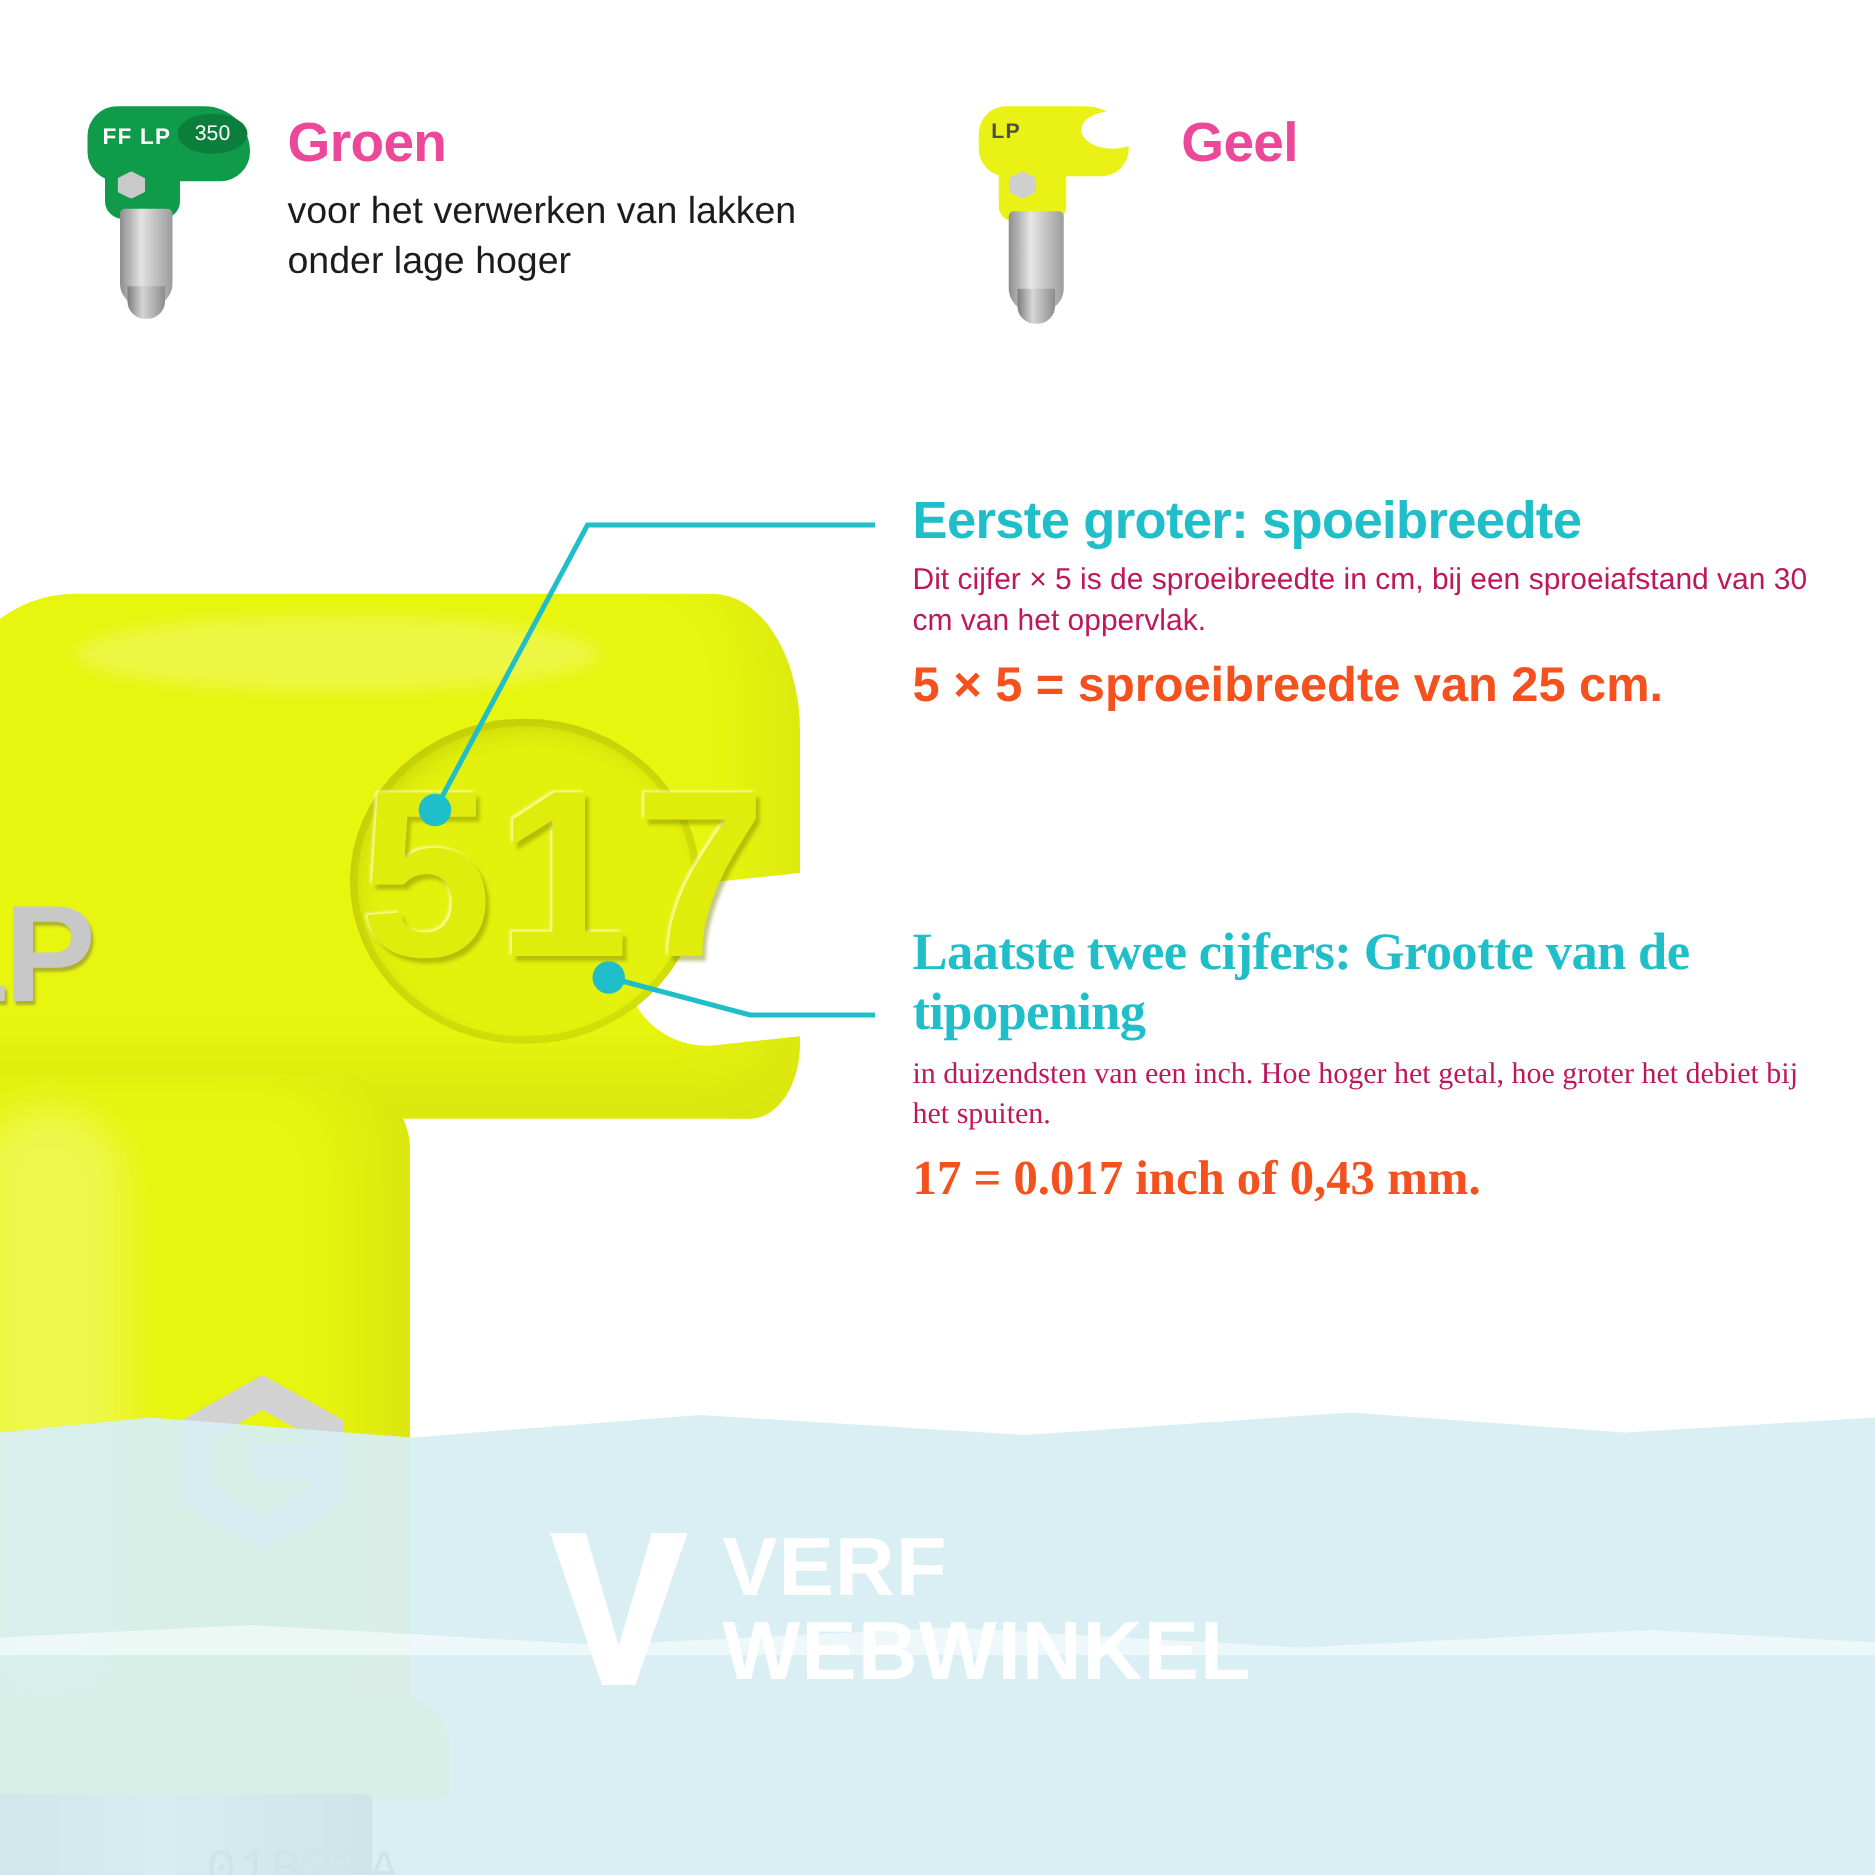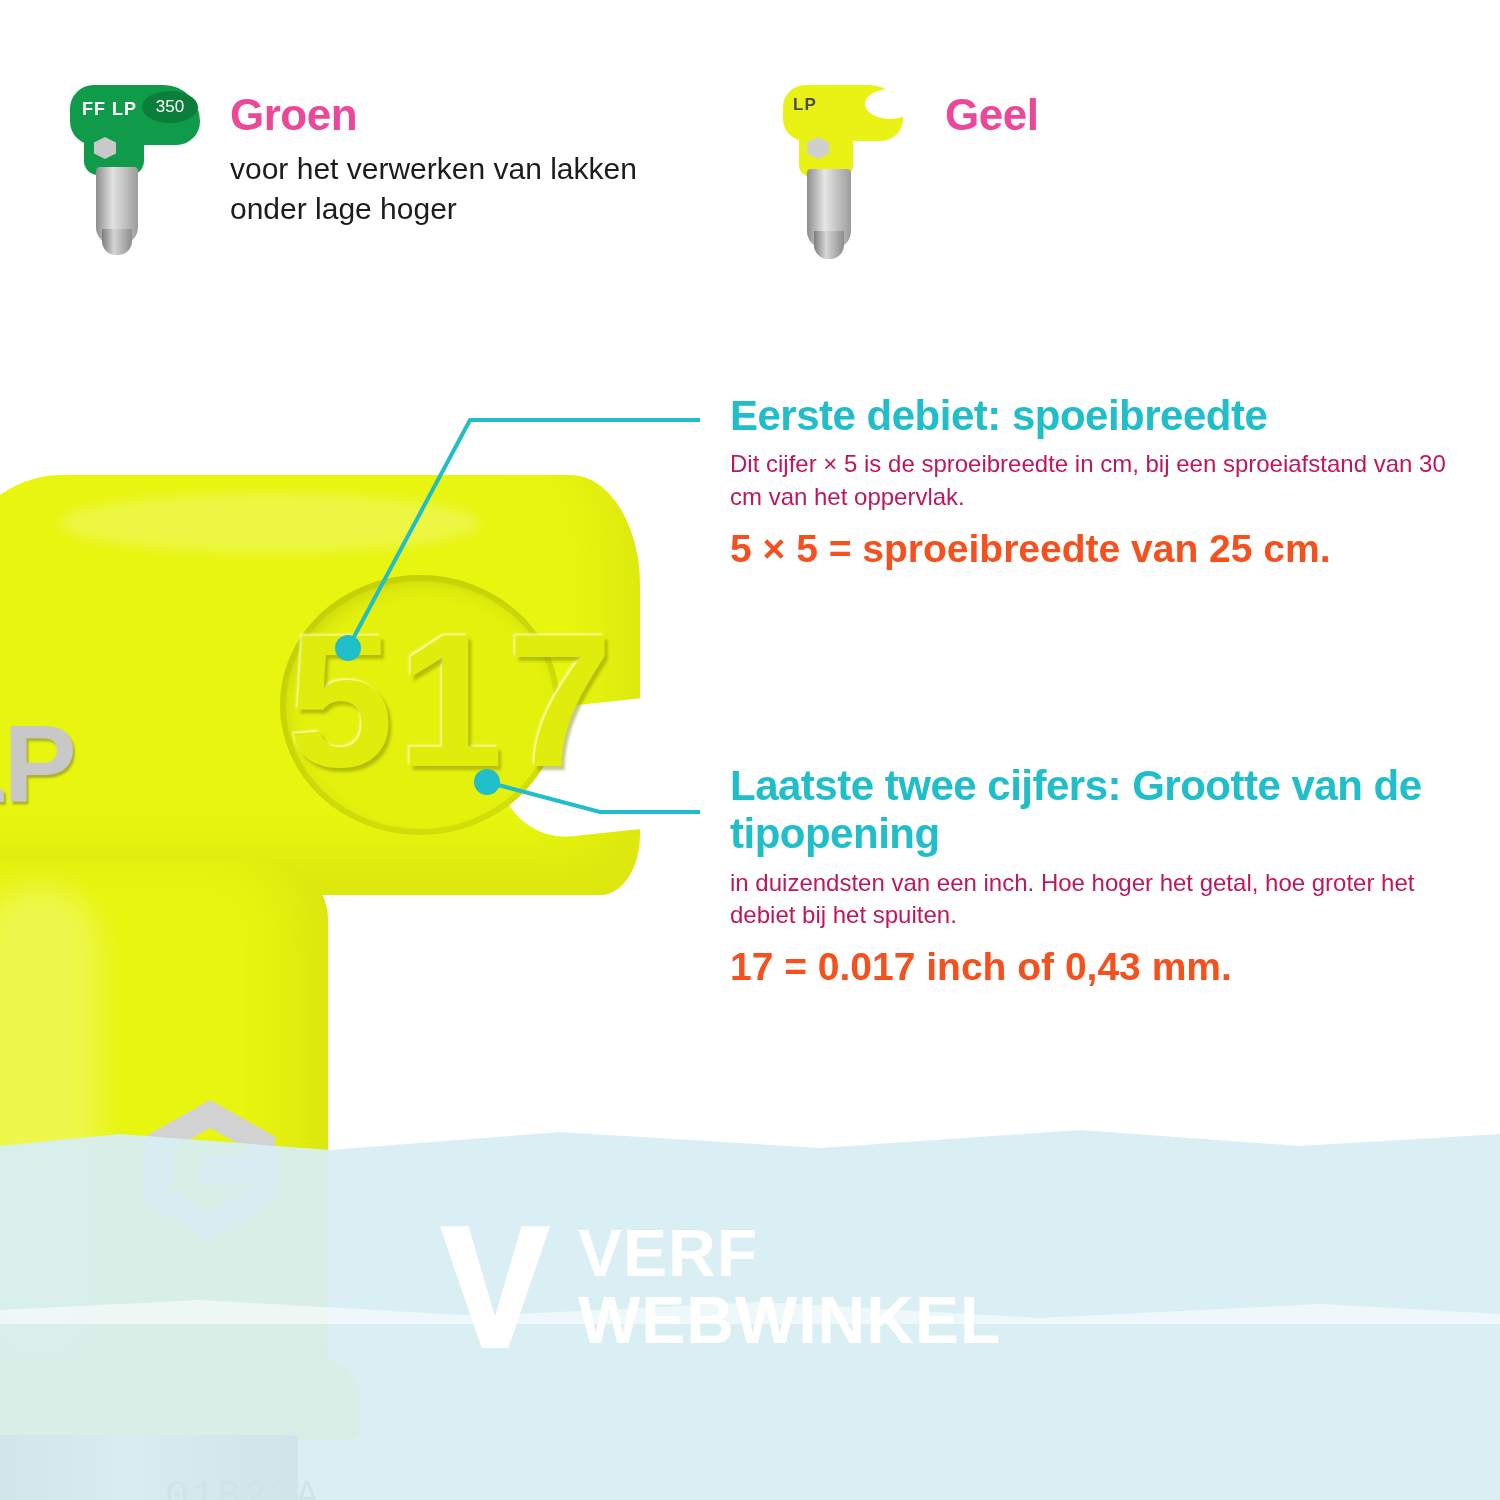--- a/index.html
+++ b/index.html
@@ -302,21 +302,21 @@
     position: absolute;
     left: 0; top: 0;
     width: 1500px; height: 1500px;
     pointer-events: none;
   }
   .block {
     position: absolute;
     width: 740px;
   }
   .block-1 { left: 730px; top: 392px; }
-  .block-2 { left: 730px; top: 762px; }
+  .block-2 { left: 730px; top: 738px; font-family: Liberation Serif, serif; }
   .block-title {
     font-size: 42px;
     font-weight: bold;
     color: #20bec8;
     line-height: 1.15;
     letter-spacing: -0.5px;
     margin: 0 0 8px 0;
   }
   .block-body {
     font-size: 24px;
@@ -419,21 +419,21 @@
   </div>
 
   <svg class="callout-svg" viewBox="0 0 1500 1500">
     <path d="M348 648 L470 420 L700 420" fill="none" stroke="#20bec8" stroke-width="4"></path>
     <circle cx="348" cy="648" r="13" fill="#20bec8"></circle>
     <path d="M487 782 L600 812 L700 812" fill="none" stroke="#20bec8" stroke-width="4"></path>
     <circle cx="487" cy="782" r="13" fill="#20bec8"></circle>
   </svg>
 
   <div class="block block-1">
-    <div class="block-title">Eerste debiet: spoeibreedte</div>
+    <div class="block-title">Eerste groter: spoeibreedte</div>
     <div class="block-body">Dit cijfer × 5 is de sproeibreedte in cm, bij een sproeiafstand van 30 cm van het oppervlak.</div>
     <div class="block-highlight">5 × 5 = sproeibreedte van 25 cm.</div>
   </div>
 
   <div class="block block-2">
     <div class="block-title">Laatste twee cijfers: Grootte van de tipopening</div>
     <div class="block-body">in duizendsten van een inch. Hoe hoger het getal, hoe groter het debiet bij het spuiten.</div>
     <div class="block-highlight">17 = 0.017 inch of 0,43 mm.</div>
   </div>
 

